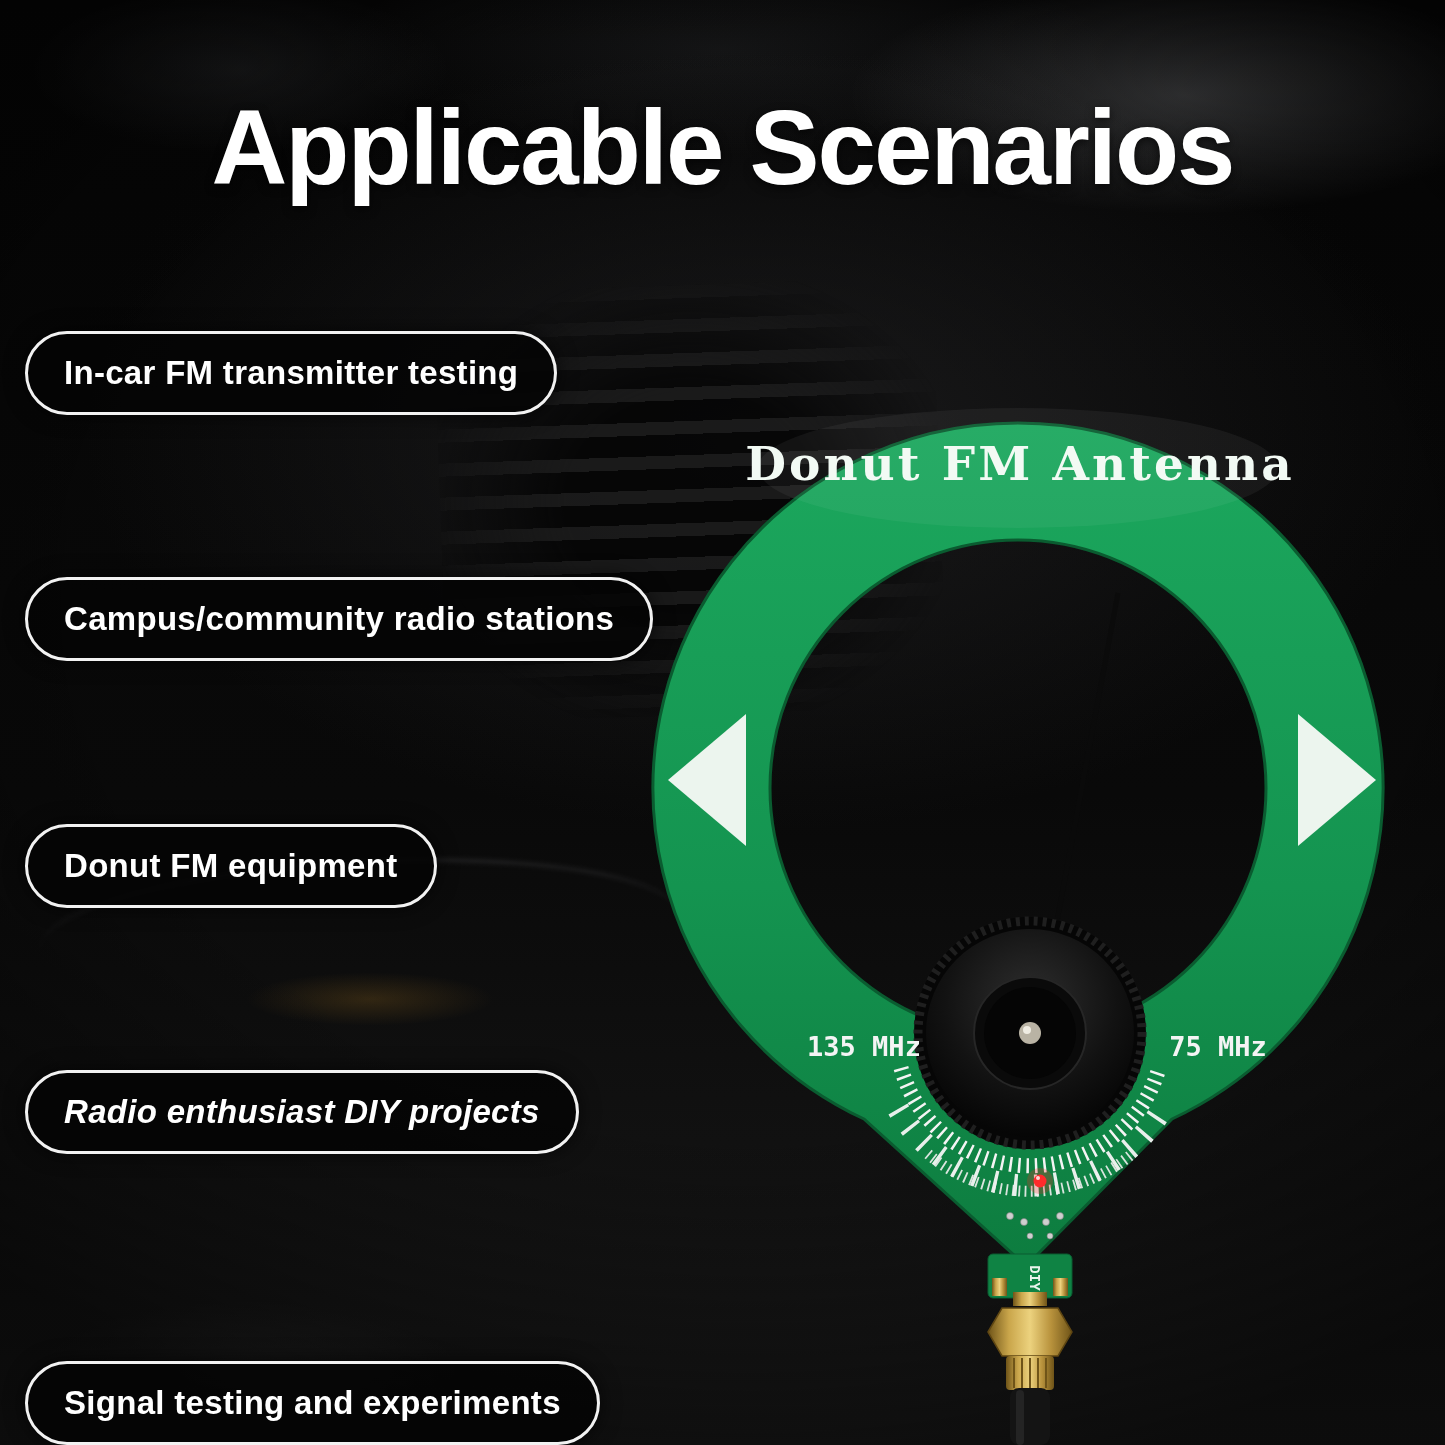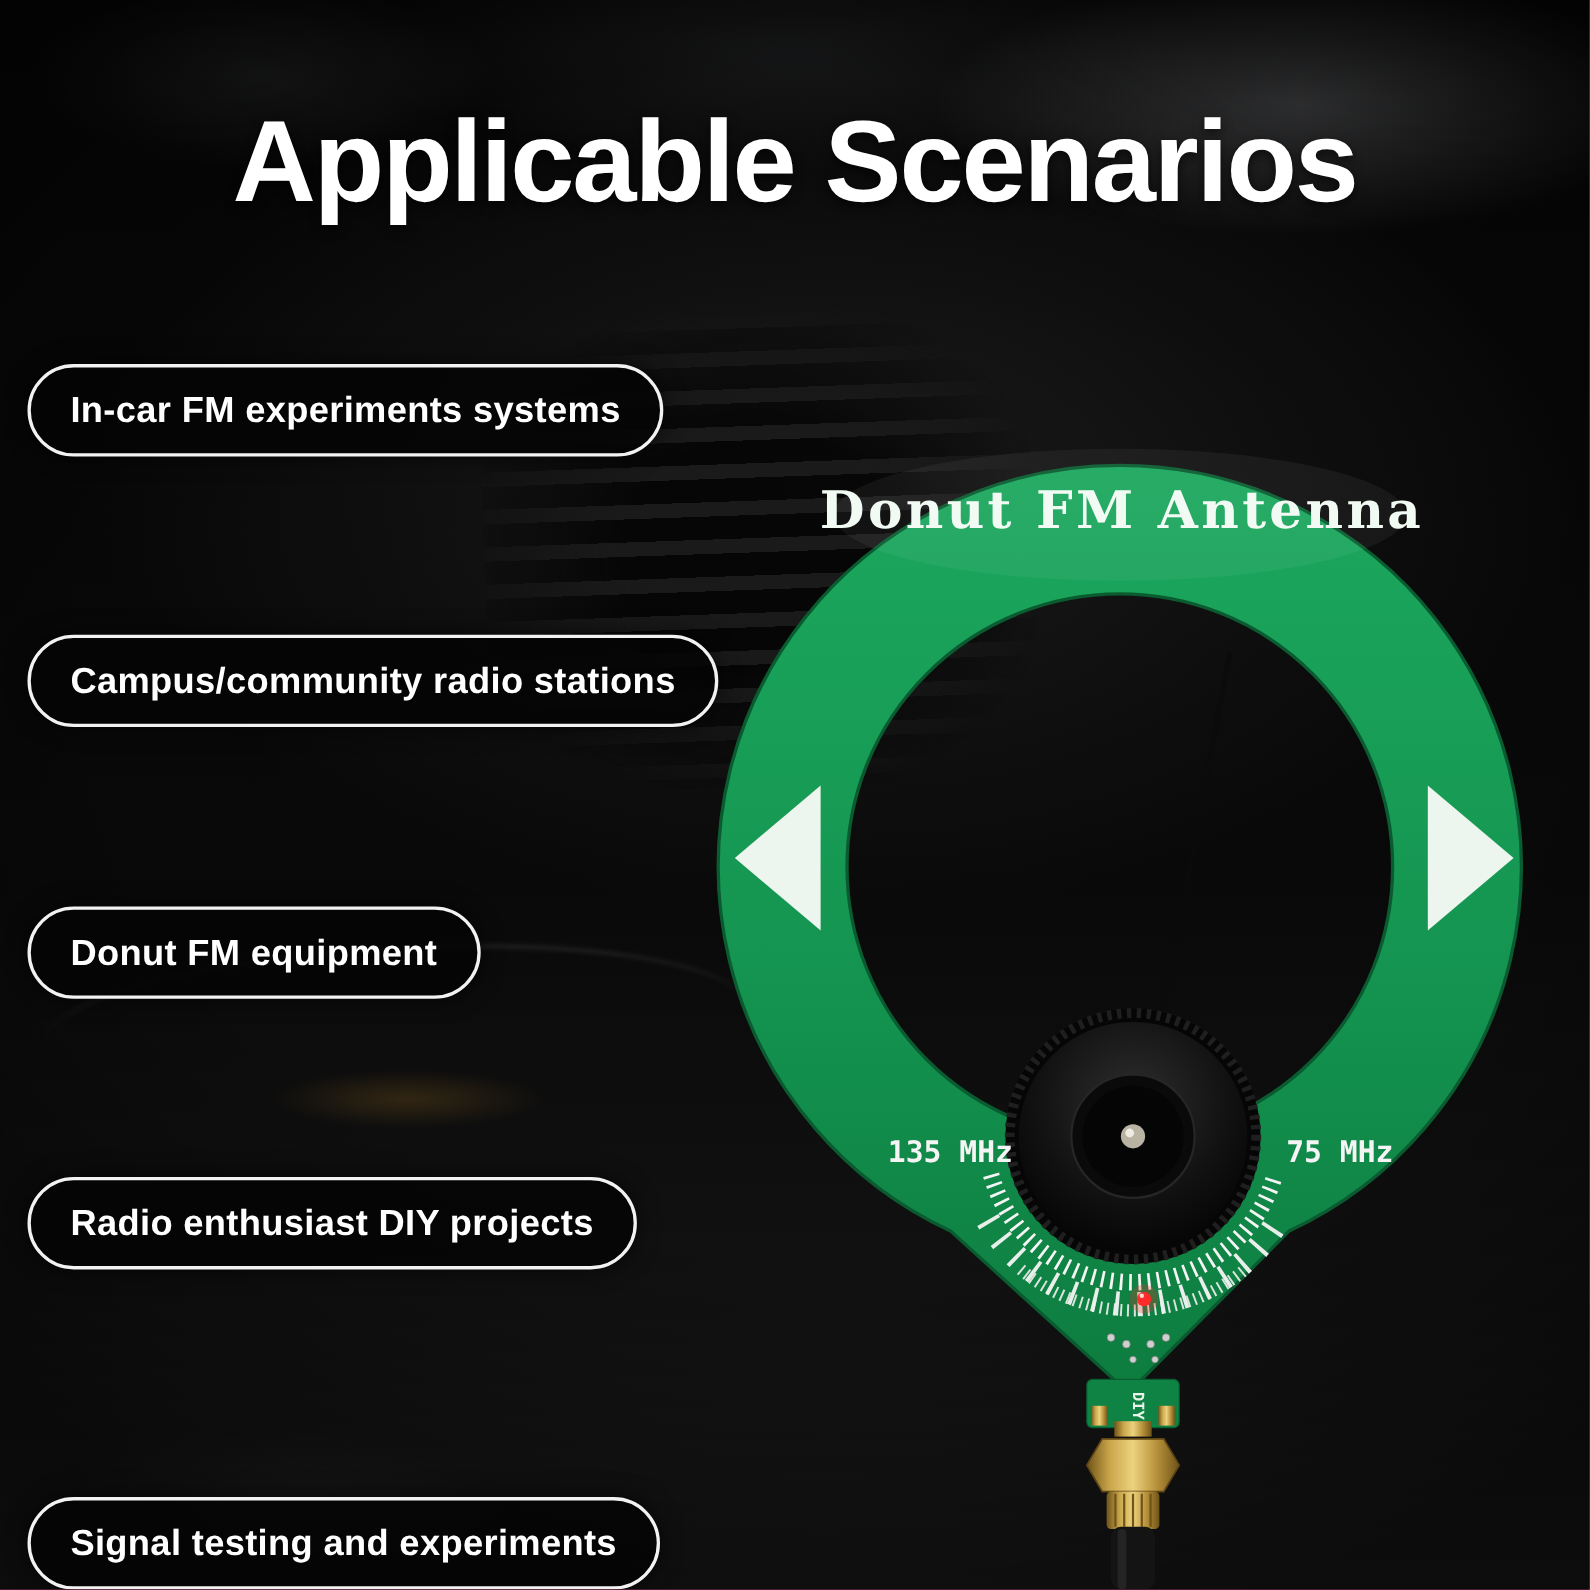--- a/index.html
+++ b/index.html
@@ -64,21 +64,21 @@
     height:78px; padding:0 36px;
     background:rgba(5,5,5,0.88);
     border:3px solid #f2f2f2; border-radius:999px;
     color:#ffffff; font-size:33px; font-weight:700; letter-spacing:.3px;
     white-space:nowrap;
     box-shadow:0 0 20px rgba(0,0,0,0.65);
   }
   .pill-1 { top:331px; }
   .pill-2 { top:577px;justify-content:center; }
   .pill-3 { top:824px; }
-  .pill-4 { top:1070px; }
+  .pill-4 { top:1070px;font-style:italic; }
   .pill-5 { top:1317px;margin-top:44px; }
   
   .antenna-svg {
     position:absolute; left:618px; top:348px; width:802px; height:1097px;
     z-index:4;
   }
 </style>
 </head>
 <body>
 
@@ -87,21 +87,21 @@
   <div class="bg-gradient"></div>
   <div class="grille"></div>
   <div class="bumper-highlight"></div>
   <div class="amber-glint"></div>
   <div class="road"></div>
   <div class="road-glow"></div>
 
   <div class="page-title">Applicable Scenarios</div>
 
   <div class="pill pill-1">
-    <span>In-car FM experiments systems</span>
+    <span>In-car FM transmitter testing</span>
   </div>
   <div class="pill pill-2">
     <span>Campus/community radio stations</span>
   </div>
   <div class="pill pill-3">
     <span>Donut FM equipment</span>
   </div>
   <div class="pill pill-4">
     <span>Radio enthusiast DIY projects</span>
   </div>

